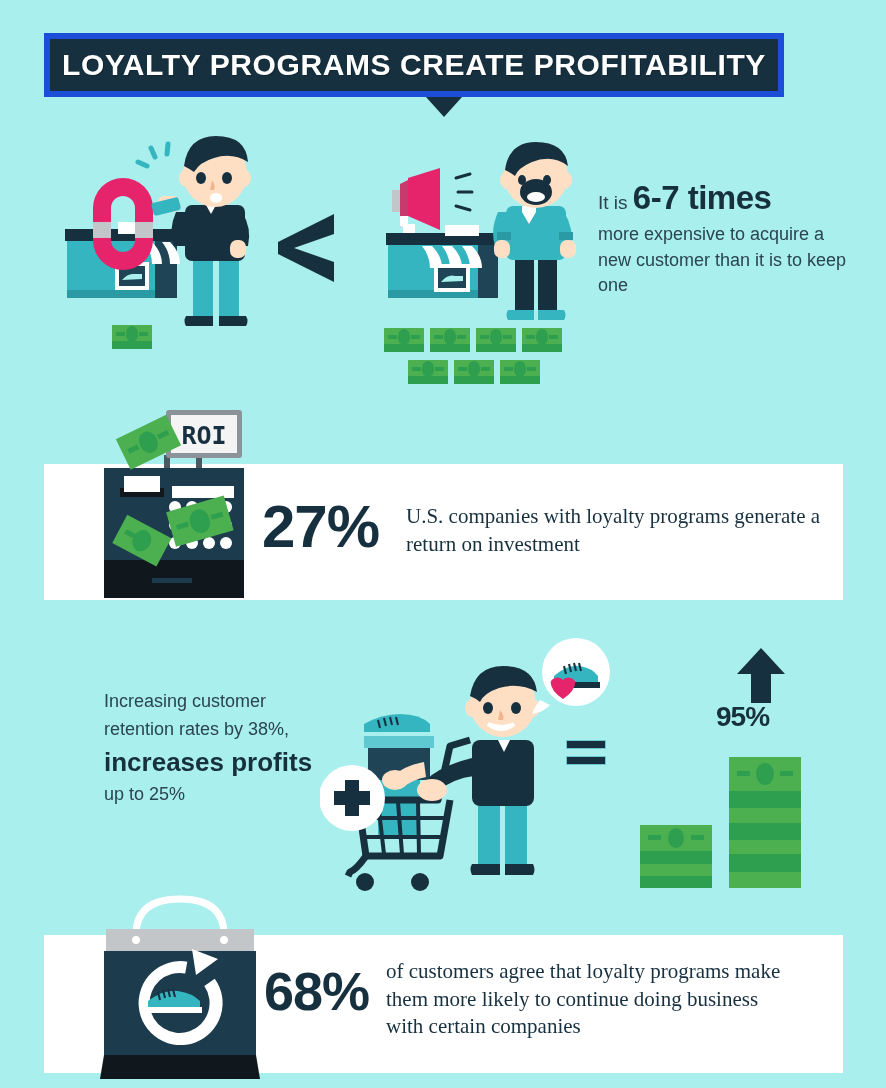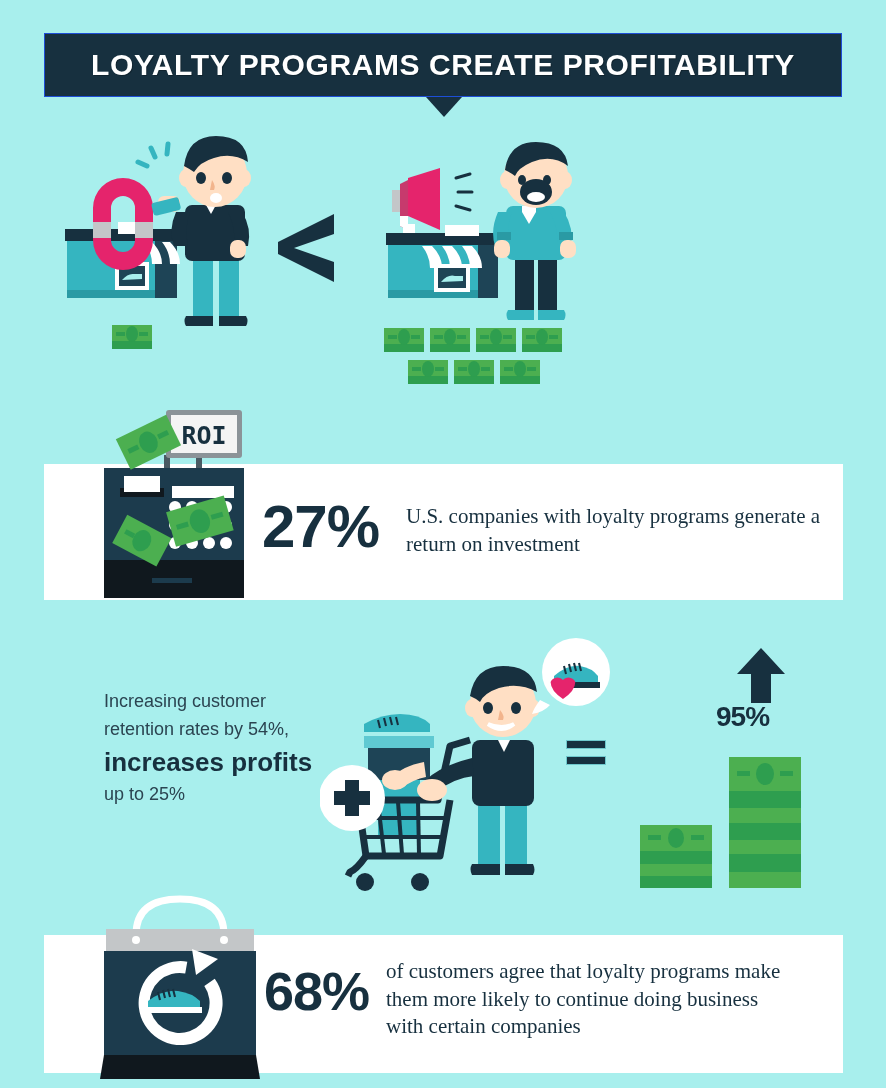--- a/index.html
+++ b/index.html
@@ -16,24 +16,24 @@
     height: 1088px;
     background: #a8efed;
     overflow: hidden;
   }
 
   
   .header-bar {
     position: absolute;
     left: 44px;
     top: 33px;
-    width: 798px;
+    width: 740px;
     height: 64px;
     background: #17303f;
-    border: 1px solid #1d4ed8;
+    border: 6px solid #1d4ed8;
     box-sizing: border-box;
     display: flex;
     align-items: center;
     justify-content: center;
   }
   .header-title {
     color: #ffffff;
     font-size: 30px;
     font-weight: bold;
     letter-spacing: 0.6px;
@@ -357,20 +357,27 @@
       <g>
           <rect x="130" y="220" width="40" height="24" fill="#4caf50"></rect>
           <rect x="130" y="236" width="40" height="8" fill="#2e9e4f"></rect>
           <ellipse cx="150" cy="229" rx="6" ry="8" fill="#2e9e4f"></ellipse>
           <rect x="134" y="227" width="9" height="4" fill="#2e9e4f"></rect>
           <rect x="157" y="227" width="9" height="4" fill="#2e9e4f"></rect>
         </g>
     </g>
   </svg>
 
+  <div class="sec1-text">
+    <div class="sec1-line1">
+      <span>It is</span>
+      <b>6-7 times</b>
+    </div>
+    <div class="sec1-rest">more expensive to acquire a new customer than it is to keep one</div>
+  </div>
 
   <div class="white-band band-roi"></div>
 
   <svg class="illus" style="left:92px; top:400px;" width="180" height="205" viewBox="0 0 180 205">
 
     <rect x="72" y="55" width="6" height="18" fill="#4a5a63"></rect>
     <rect x="104" y="55" width="6" height="18" fill="#4a5a63"></rect>
 
     <g>
       <rect x="74" y="10" width="76" height="48" rx="3" fill="#8b9398"></rect>
@@ -419,21 +426,21 @@
       <ellipse cx="49" cy="140" rx="9" ry="11" fill="#2e9e4f"></ellipse>
       <rect x="30" y="137" width="10" height="5" fill="#2e9e4f"></rect>
     </g>
   </svg>
 
   <div class="stat-big roi-stat">27%</div>
   <div class="serif-copy roi-copy">U.S. companies with loyalty programs generate a return on investment</div>
 
   <div class="sans-copy sec3-text">
     <span>Increasing customer</span><br>
-    <span>retention rates by 54%,</span>
+    <span>retention rates by 38%,</span>
     <span class="bold-line">increases profits</span>
     <span>up to 25%</span>
   </div>
 
   <svg class="illus" style="left:320px; top:640px;" width="250" height="255" viewBox="0 0 250 255">
 
     <g>
       <rect x="58" y="140" width="42" height="56" fill="#35b5c0"></rect>
       <rect x="48" y="104" width="62" height="36" fill="#1e4456"></rect>
       <rect x="44" y="96" width="70" height="12" fill="#5fc9d2"></rect>

